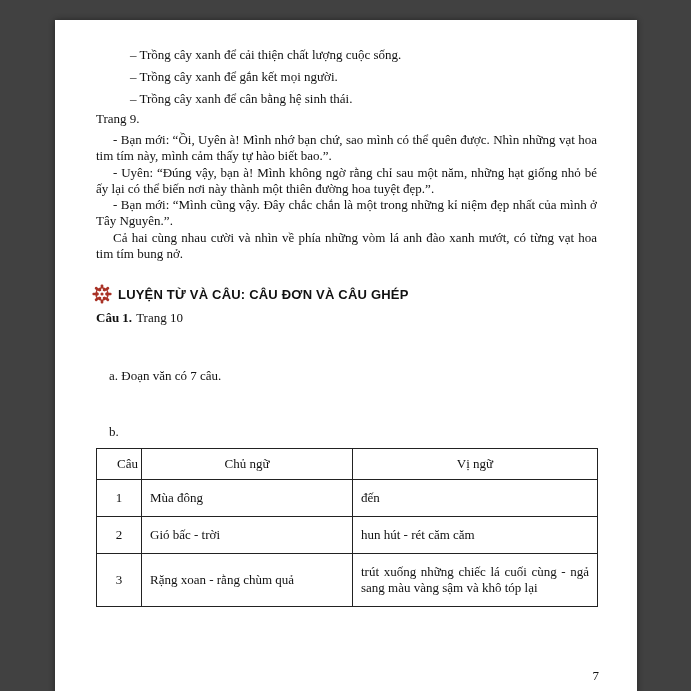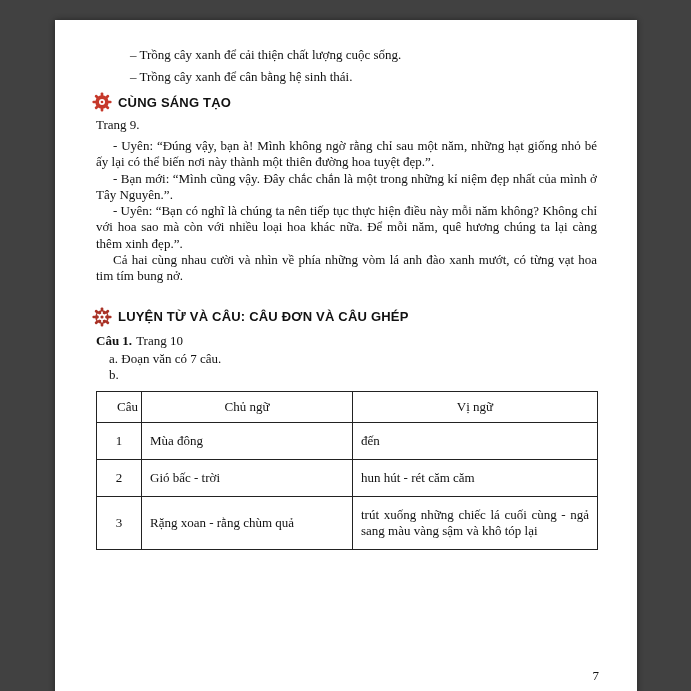--- a/index.html
+++ b/index.html
@@ -62,20 +62,21 @@
     font-size: 13px;
     line-height: 20px;
     margin-top: 2px;
   }
   .exercise-line .lbl { font-weight: bold; }
   .exercise-line .ref { margin-left: 4px; margin-top: 32px; }
   .sub-line {
     font-size: 13px;
     line-height: 16px;
     padding-left: 13px;
+    margin-top: 40px;
   }
   table.answers {
     border-collapse: collapse;
     margin-top: 8px;
     width: 501px;
     table-layout: fixed;
   }
   .answers th, .answers td {
     border: 1px solid #222;
     font-size: 13px;
@@ -93,44 +94,29 @@
     font-size: 13px;
   }
 </style>
 </head>
 <body>
 
 <div class="viewport">
   <div class="page">
 
     <div class="bullet">– Trồng cây xanh để cải thiện chất lượng cuộc sống.</div>
+    <div class="bullet">– Trồng cây xanh để gắn kết mọi người.</div>
     <div class="bullet">– Trồng cây xanh để cân bằng hệ sinh thái.</div>
 
-    <div class="section-header">
-      <span class="icon-wrap">
-        <svg width="20" height="20" viewBox="0 0 24 24">
-          <g fill="#c6392b">
-            <rect x="10.4" y="0.5" width="3.2" height="23" rx="1.3"></rect>
-            <rect x="10.4" y="0.5" width="3.2" height="23" rx="1.3" transform="rotate(45 12 12)"></rect>
-            <rect x="10.4" y="0.5" width="3.2" height="23" rx="1.3" transform="rotate(90 12 12)"></rect>
-            <rect x="10.4" y="0.5" width="3.2" height="23" rx="1.3" transform="rotate(135 12 12)"></rect>
-            <circle cx="12" cy="12" r="8"></circle>
-          </g>
-          <circle cx="12" cy="12" r="3.6" fill="#ffffff"></circle>
-          <circle cx="12" cy="12" r="1.6" fill="#c6392b"></circle>
-        </svg>
-      </span>
-      <span class="section-title">CÙNG SÁNG TẠO</span>
-    </div>
 
     <div class="page-ref-line">Trang 9.</div>
 
+    <p class="para">- Bạn mới: “Ồi, Uyên à! Mình nhớ bạn chứ, sao mình có thể quên được. Nhìn những vạt hoa tim tím này, mình cảm thấy tự hào biết bao.”.</p>
     <p class="para">- Uyên: “Đúng vậy, bạn à! Mình không ngờ rằng chỉ sau một năm, những hạt giống nhỏ bé ấy lại có thể biến nơi này thành một thiên đường hoa tuyệt đẹp.”.</p>
     <p class="para">- Bạn mới: “Mình cũng vậy. Đây chắc chắn là một trong những kỉ niệm đẹp nhất của mình ở Tây Nguyên.”.</p>
-    <p class="para">- Uyên: “Bạn có nghĩ là chúng ta nên tiếp tục thực hiện điều này mỗi năm không? Không chỉ với hoa sao mà còn với nhiều loại hoa khác nữa. Để mỗi năm, quê hương chúng ta lại càng thêm xinh đẹp.”.</p>
     <p class="para">Cả hai cùng nhau cười và nhìn về phía những vòm lá anh đào xanh mướt, có từng vạt hoa tim tím bung nở.</p>
 
     <div class="section-header second">
       <span class="icon-wrap">
         <svg width="20" height="20" viewBox="0 0 24 24">
           <g fill="#a93226">
             <rect x="10.4" y="0.5" width="3.2" height="23" rx="1.3"></rect>
             <rect x="10.4" y="0.5" width="3.2" height="23" rx="1.3" transform="rotate(45 12 12)"></rect>
             <rect x="10.4" y="0.5" width="3.2" height="23" rx="1.3" transform="rotate(90 12 12)"></rect>
             <rect x="10.4" y="0.5" width="3.2" height="23" rx="1.3" transform="rotate(135 12 12)"></rect>

